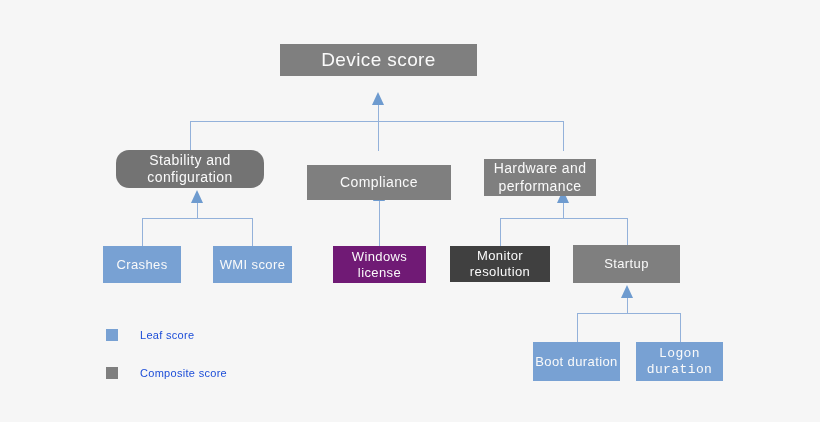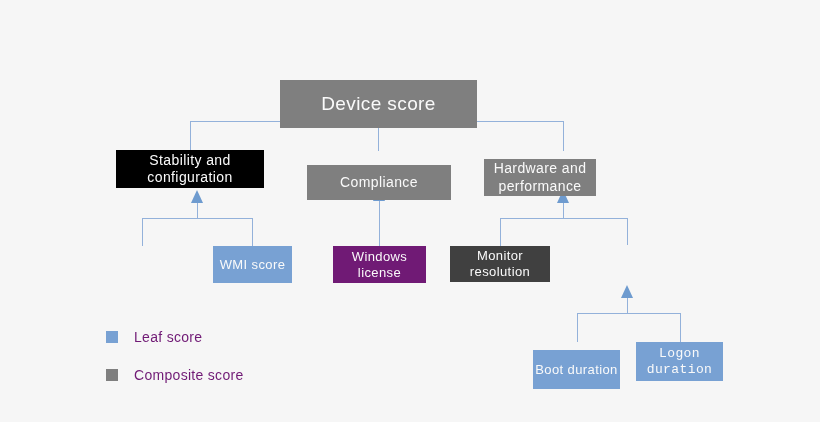--- a/index.html
+++ b/index.html
@@ -23,30 +23,30 @@
   }
   .node.composite { background: #7f7f7f; }
   .node.leaf { background: #78a1d3; }
 
   .root-node  { font-size: 19px; }
   .lvl2-node  { font-size: 14px; }
   .lvl3-node  { font-size: 13px; }
   .lvl4-node  { font-size: 13px; }
 
   
-  #n-device   { left: 280px; top: 44px;  width: 197px; height: 48px; margin-top: 36px; }
+  #n-device   { left: 280px; top: 44px;  width: 197px; height: 32px; }
   #n-stab     { left: 116px; top: 150px; width: 148px; height: 38px; }
   #n-comp     { left: 307px; top: 165px; width: 144px; height: 35px; }
   #n-hard     { left: 484px; top: 159px; width: 112px; height: 37px; }
   #n-crash    { left: 103px; top: 246px; width: 78px;  height: 37px; }
   #n-wmi      { left: 213px; top: 246px; width: 79px;  height: 37px; }
   #n-winlic   { left: 333px; top: 246px; width: 93px;  height: 37px; }
   #n-monitor  { left: 450px; top: 246px; width: 100px; height: 36px; }
   #n-startup  { left: 573px; top: 245px; width: 107px; height: 38px; }
-  #n-boot     { left: 533px; top: 342px; width: 87px;  height: 39px; margin-top: 8px; }
+  #n-boot     { left: 533px; top: 342px; width: 87px;  height: 39px; }
   #n-logon    { left: 636px; top: 342px; width: 87px;  height: 39px; }
 
   .hline, .vline { position: absolute; background: #93b1da; }
   .hline { height: 1px; }
   .vline { width: 1px; }
 
   .arrow-up {
     position: absolute;
     width: 0; height: 0;
     border-left: 6px solid transparent;
@@ -83,22 +83,22 @@
   #c3-arrow { left: 621px; top: 285px; }
   #c3-shaft { left: 627px; top: 298px; height: 15px; }
   #c3-h     { left: 577px; top: 313px; width: 103px; }
   #c3-v1    { left: 577px; top: 313px; height: 29px; }
   #c3-v2    { left: 680px; top: 313px; height: 29px; }
 
   
   .legend-row {
     position: absolute; left: 106px;
     display: flex; align-items: center;
-    gap: 16px;
-    color: #701a75; font-size: 14px; letter-spacing: 0.3px;
+    gap: 22px;
+    color: #1d4ed8; font-size: 11px; letter-spacing: 0.3px;
   }
   #legend-leaf { top: 329px; }
   #legend-composite { top: 367px; text-align: right; }
   .swatch { width: 12px; height: 12px; flex: 0 0 auto; }
   .swatch.leaf { background: #78a1d3; }
   .swatch.composite { background: #7f7f7f; }
 </style>
 </head>
 <body>
 
@@ -126,33 +126,35 @@
   <div class="vline" id="c2c-v2"></div>
 
   <div class="arrow-up" id="c3-arrow"></div>
   <div class="vline" id="c3-shaft"></div>
   <div class="hline" id="c3-h"></div>
   <div class="vline" id="c3-v1"></div>
   <div class="vline" id="c3-v2"></div>
 
   <div class="node composite root-node" id="n-device" style="background: rgb(127, 127, 127);">Device score</div>
 
-  <div class="node composite lvl2-node" id="n-stab" style="background: #000000;">Stability and configuration</div>
+  <div class="node composite lvl2-node" id="n-stab" style="background: #737373; border-radius: 13px;">Stability and configuration</div>
 
   <div class="node composite lvl2-node" id="n-comp" style="background: rgb(127, 127, 127);">Compliance</div>
 
   <div class="node composite lvl2-node" id="n-hard" style="background: rgb(127, 127, 127);">Hardware and performance</div>
 
+  <div class="node leaf lvl3-node" id="n-crash" style="background: rgb(120, 161, 211);">Crashes</div>
 
   <div class="node leaf lvl3-node" id="n-wmi" style="background: rgb(120, 161, 211);">WMI score</div>
 
   <div class="node leaf lvl3-node" id="n-winlic" style="background: #701a75;">Windows license</div>
 
   <div class="node leaf lvl3-node" id="n-monitor" style="background: #404040;">Monitor resolution</div>
 
+  <div class="node composite lvl3-node" id="n-startup" style="background: rgb(127, 127, 127);">Startup</div>
 
   <div class="node leaf lvl4-node" id="n-boot" style="background: rgb(120, 161, 211);">Boot duration</div>
 
   <div class="node leaf lvl4-node" id="n-logon" style="background: rgb(120, 161, 211); font-family: Liberation Mono, monospace;">Logon duration</div>
 
   <div class="legend-row" id="legend-leaf">
     <span class="swatch leaf"></span>
     <span>Leaf score</span>
   </div>
   <div class="legend-row" id="legend-composite">

